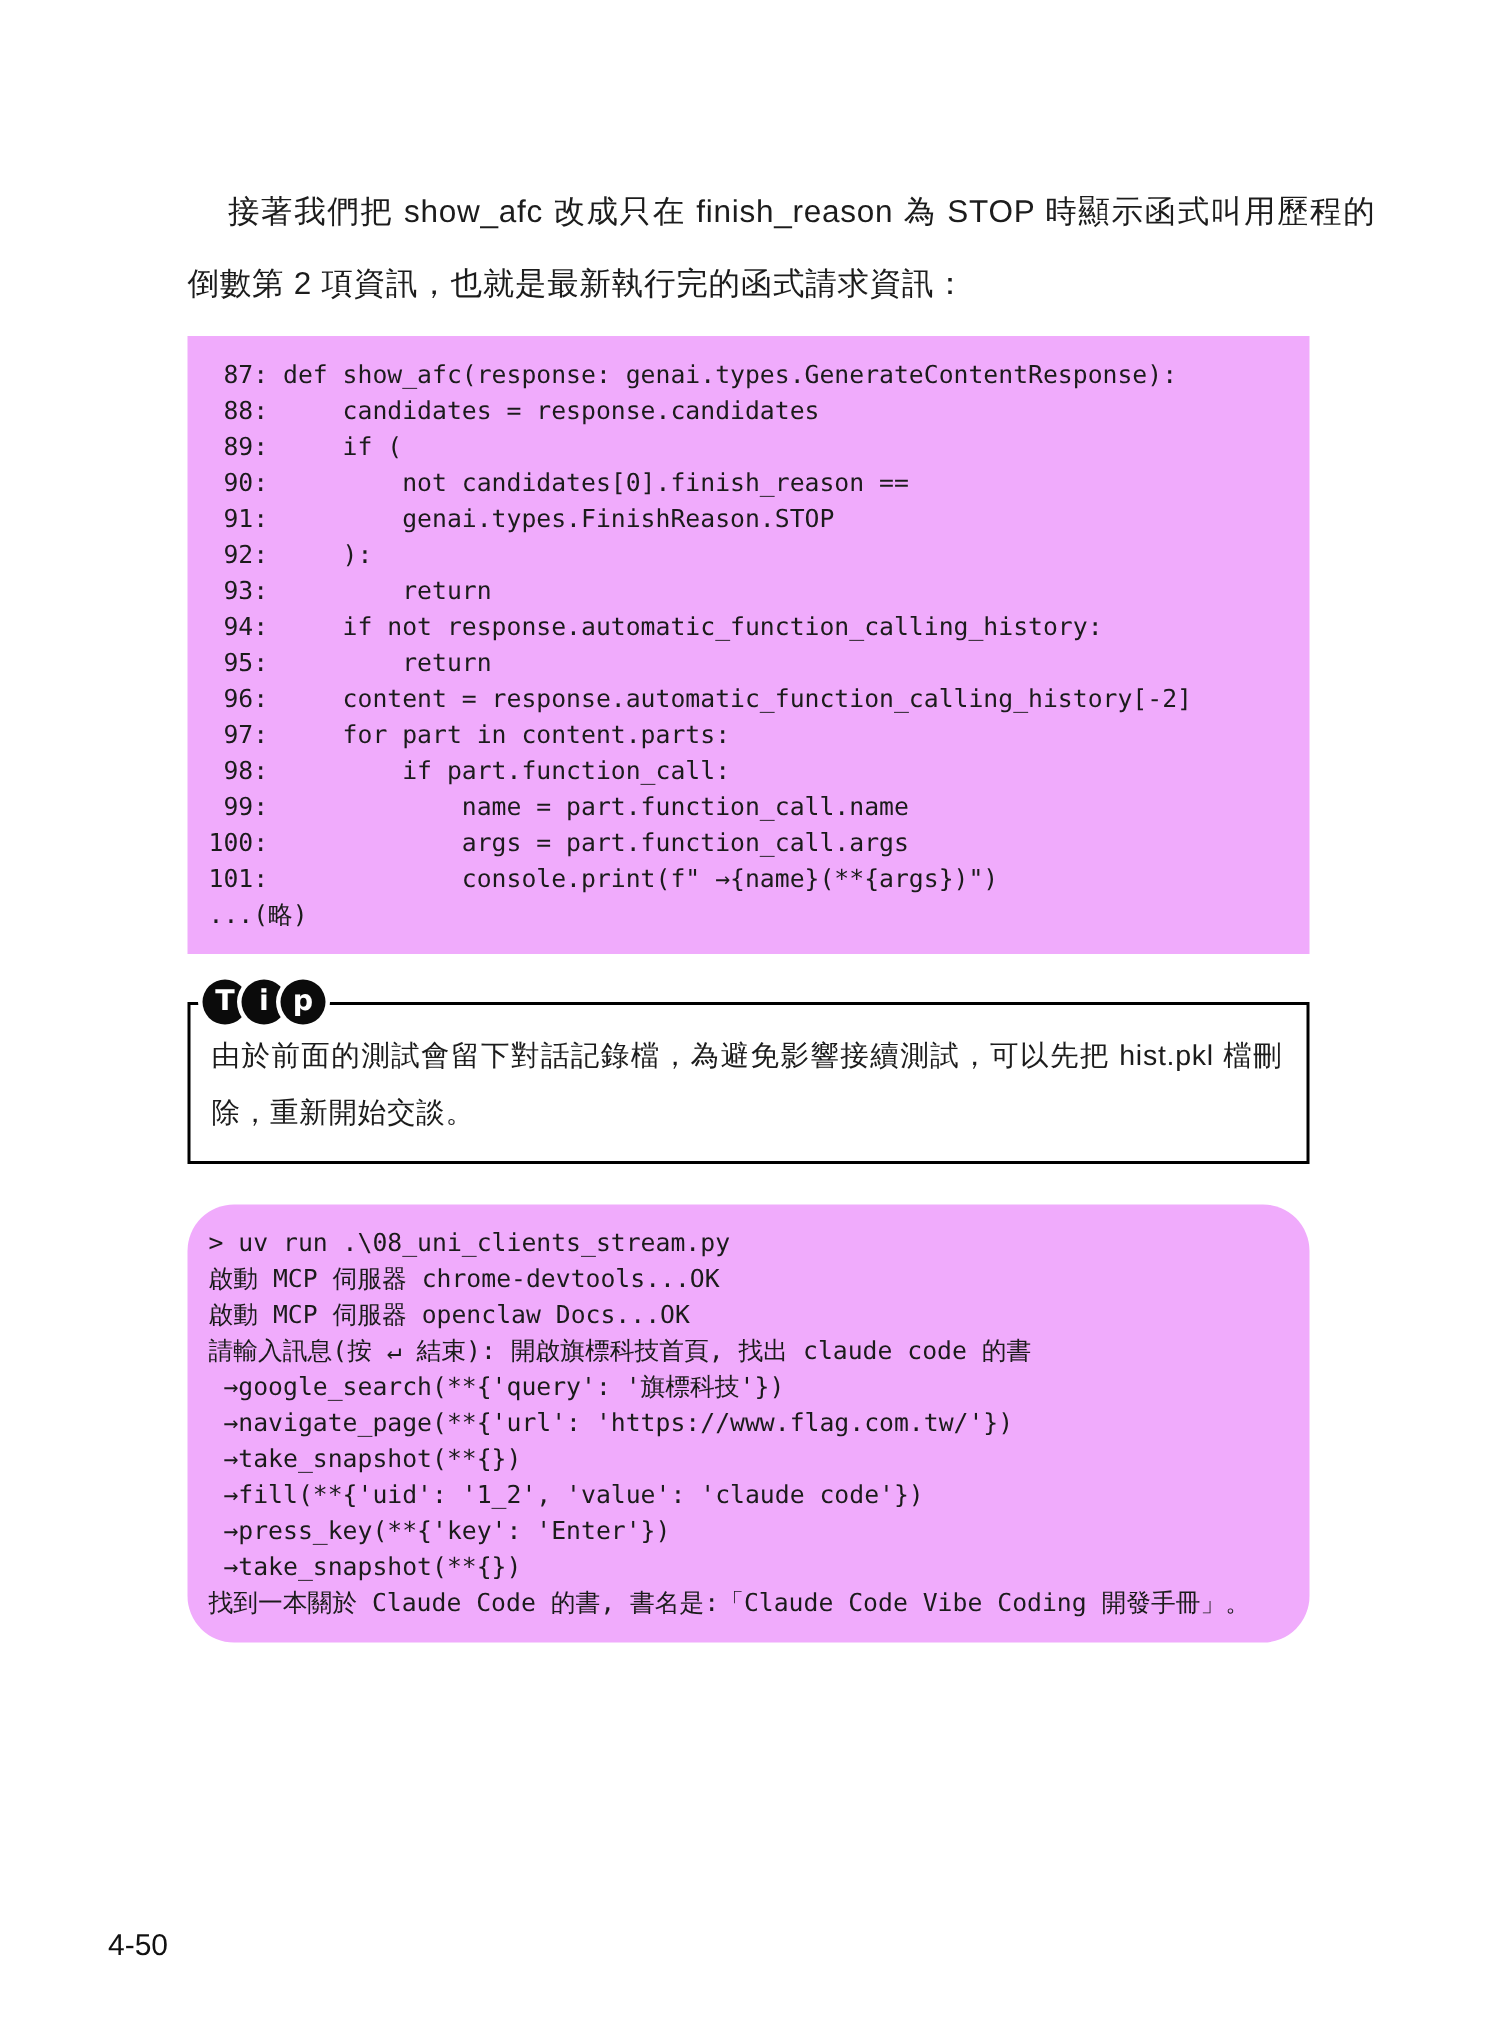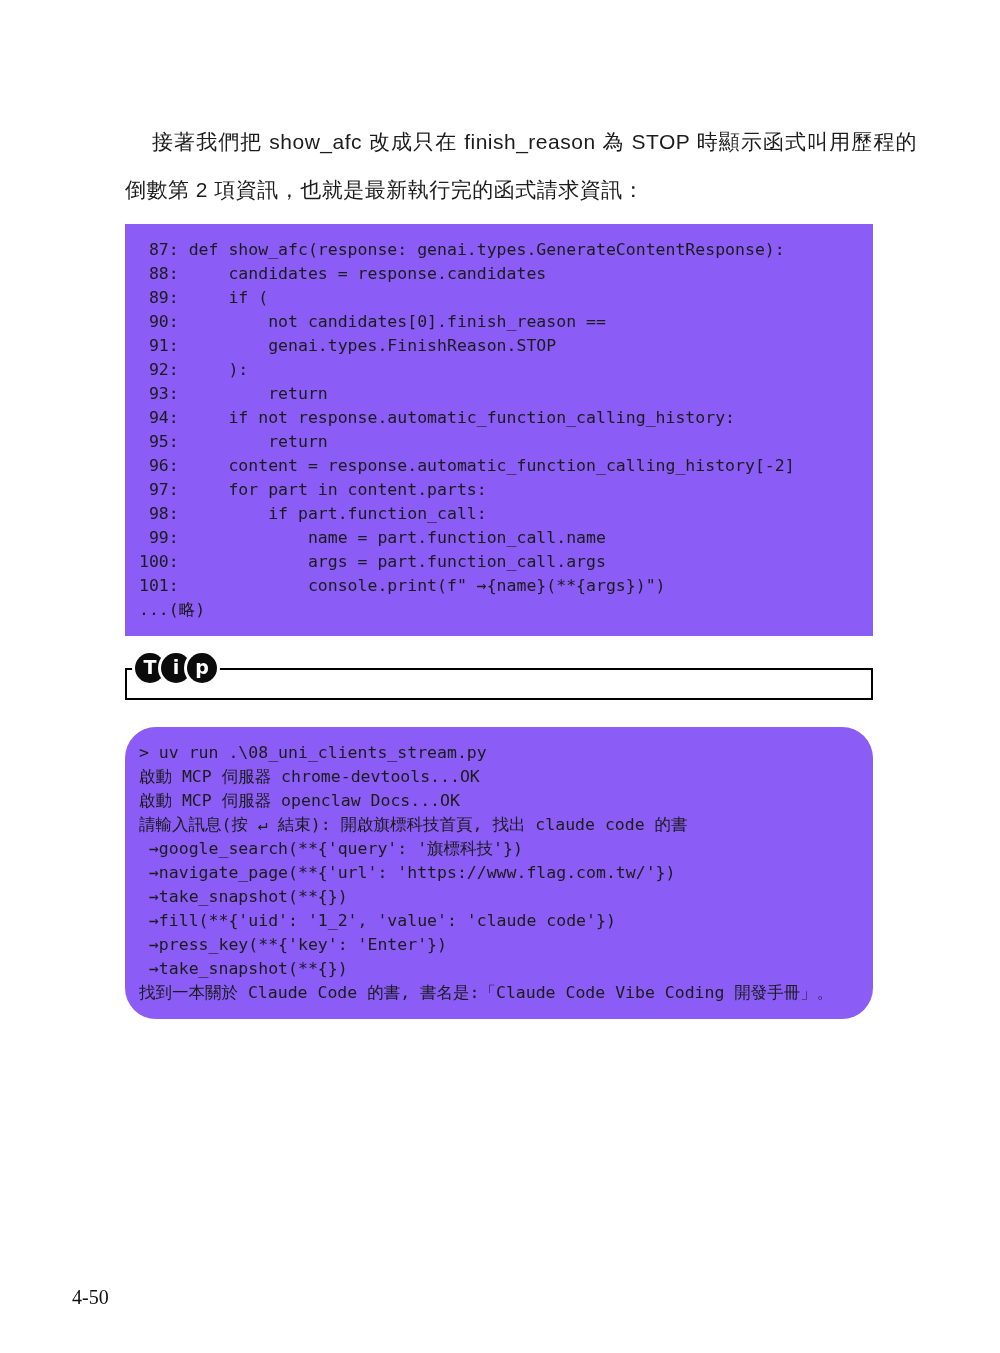--- a/index.html
+++ b/index.html
@@ -24,21 +24,21 @@
     width: 792px;
     margin: 0;
     font-size: 21px;
     line-height: 48px;
     text-align: justify;
     letter-spacing: 0.5px;
     color: #1c1c1c;
   }
   .indent { text-indent: 27px; }
   .code-block {
-    background: #8b5cf6;
+    background: #f0abfc;
     width: 748px;
     box-sizing: border-box;
     margin: 10px 0 0 0;
     padding: 14px 16px 14px 14px;
     font-family: "DejaVu Sans Mono", monospace;
     font-size: 16.5px;
     line-height: 24px;
     color: #1b1b1b;
     white-space: pre;
     overflow: hidden;
@@ -82,21 +82,21 @@
     letter-spacing: 0.5px;
     color: #1c1c1c;
   }
   .terminal { margin-top: 27px; border-radius: 31px; }
   .page-number {
     position: absolute;
     left: 52px;
     top: 1286px;
     font-size: 20px;
     color: #111111;
-    font-family: Liberation Serif, serif;
+    font-family: Liberation Sans, sans-serif;
   }
 </style>
 </head>
 <body>
 
 <div class="page">
 
   <p class="body-text indent">接著我們把 show_afc 改成只在 finish_reason 為 STOP 時顯示函式叫用歷程的倒數第 2 項資訊，也就是最新執行完的函式請求資訊：</p>
 
   <pre class="code-block"> 87: def show_afc(response: genai.types.GenerateContentResponse):
@@ -116,20 +116,21 @@
 101:             console.print(f" →{name}(**{args})")
 ...(略)</pre>
 
 
   <div class="tip-box">
     <div class="tip-logo">
       <span class="tip-circle">T</span>
       <span class="tip-circle">i</span>
       <span class="tip-circle">p</span>
     </div>
+    <p class="tip-text">由於前面的測試會留下對話記錄檔，為避免影響接續測試，可以先把 hist.pkl 檔刪除，重新開始交談。</p>
   </div>
 
   <pre class="code-block terminal">&gt; uv run .\08_uni_clients_stream.py
 啟動 MCP 伺服器 chrome-devtools...OK
 啟動 MCP 伺服器 openclaw Docs...OK
 請輸入訊息(按 ↵ 結束): 開啟旗標科技首頁, 找出 claude code 的書
  →google_search(**{'query': '旗標科技'})
  →navigate_page(**{'url': 'https://www.flag.com.tw/'})
  →take_snapshot(**{})
  →fill(**{'uid': '1_2', 'value': 'claude code'})

